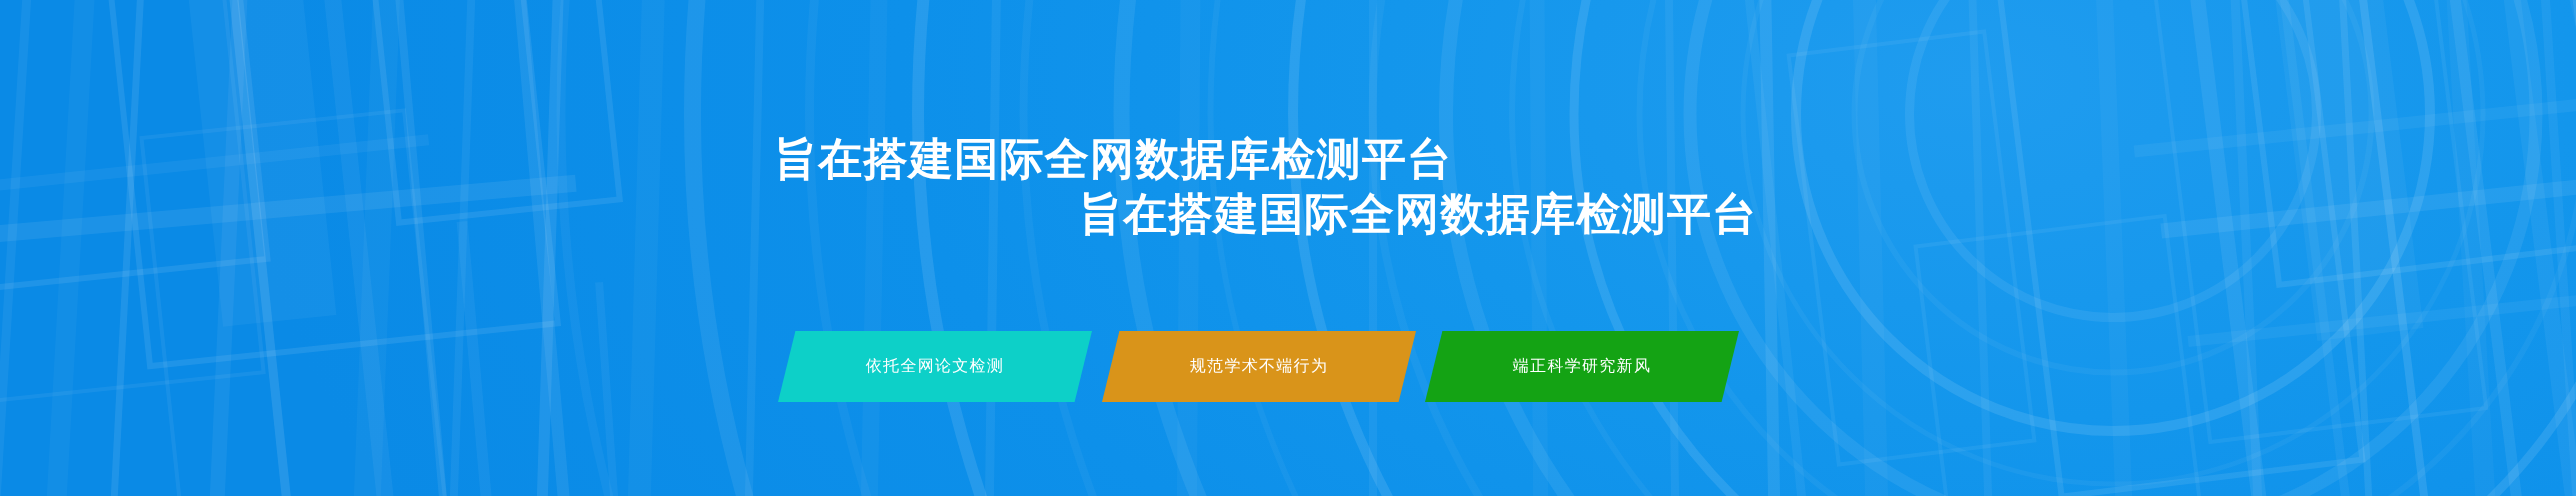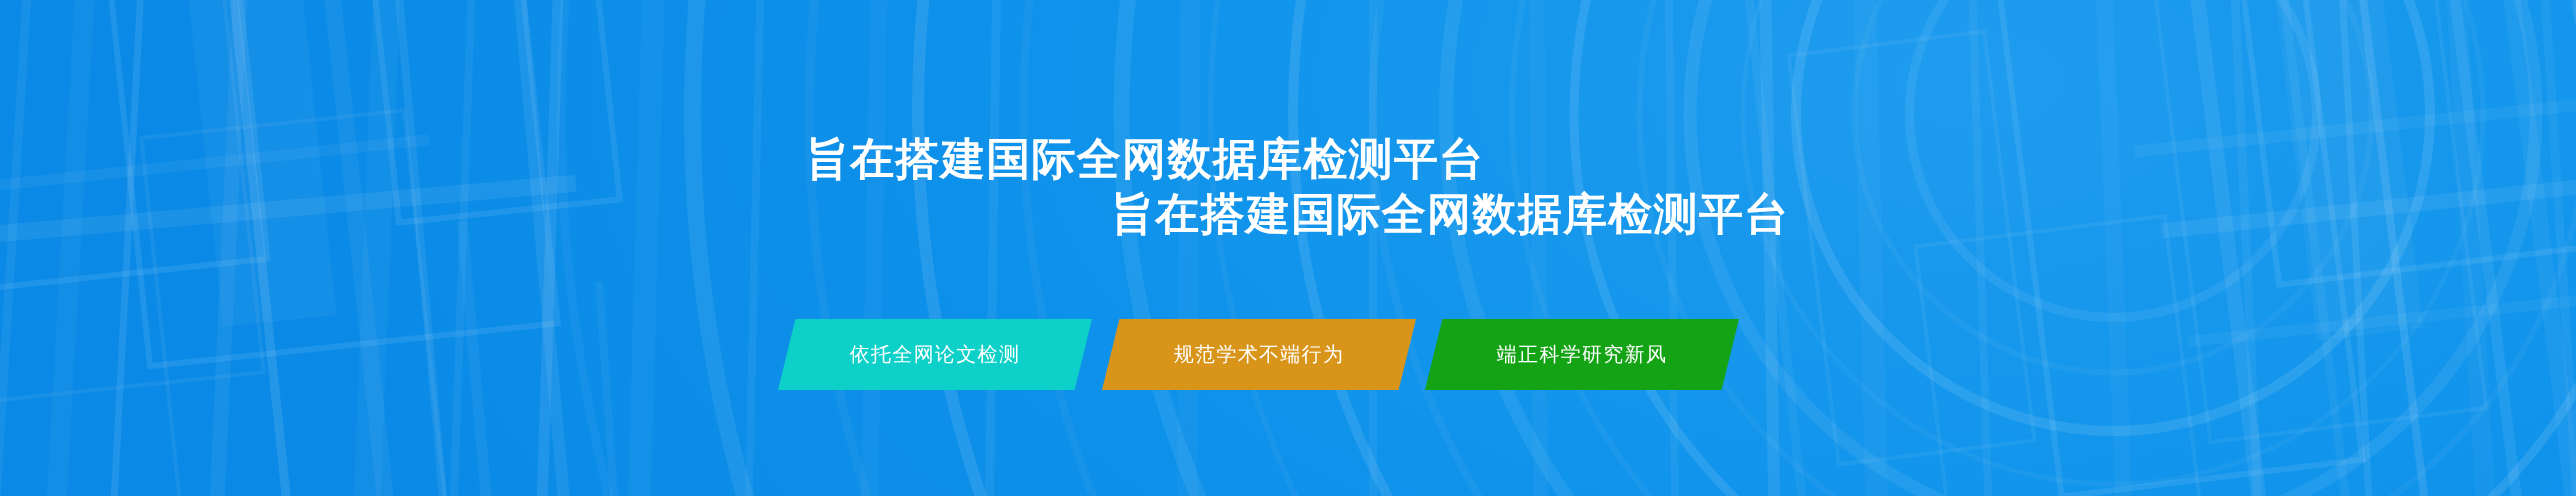--- a/index.html
+++ b/index.html
@@ -60,21 +60,20 @@
   .bar.light { background:rgba(255,255,255,0.05); }
   .bar.bright { background:rgba(255,255,255,0.11); }
 
   
   .headlines {
     position:absolute;
     left:0; top:131px;
     width:2091px;
     z-index:20;
     pointer-events:none;
-    margin-left:32px;
   }
   .headline {
     color:#ffffff;
     font-size:44px;
     line-height:55px;
     font-weight:700;
     letter-spacing:1.3px;
     white-space:nowrap;
   }
   .headline.line1 { padding-left:773px; }
@@ -82,26 +81,26 @@
 
   
   .badges {
     position:absolute;
     left:0; top:319px;
     width:2576px; height:71px;
     z-index:20;
   }
   .badge {
     position:absolute;
-    top:0; height:71px;
+    top:12px; height:71px;
     display:flex;
     align-items:center;
     justify-content:center;
     color:#ffffff;
-    font-size:20px;
+    font-size:16px;
     letter-spacing:1.3px;
     white-space:nowrap;
     clip-path:polygon(17.4px 0, 100% 0, calc(100% - 17.4px) 100%, 0 100%);
   }
   .badge span { transform:translateX(0px); }
 
   .badge-1 { left:778px;  width:314px; background:#0dd0c8; }
   .badge-2 { left:1102px;  width:314px; background:#d9941a; }
   .badge-3 { left:1425px;  width:314px; background:#14a314; }
 </style>

